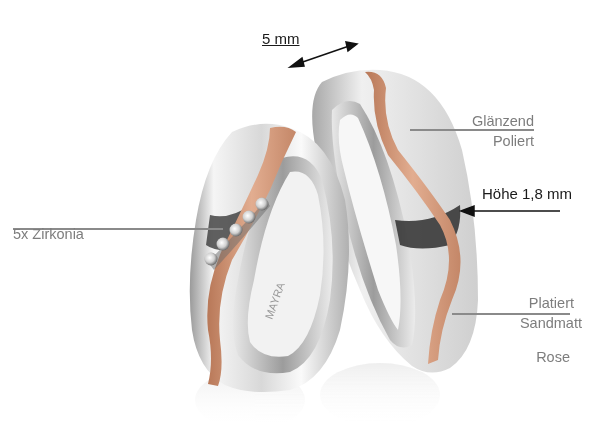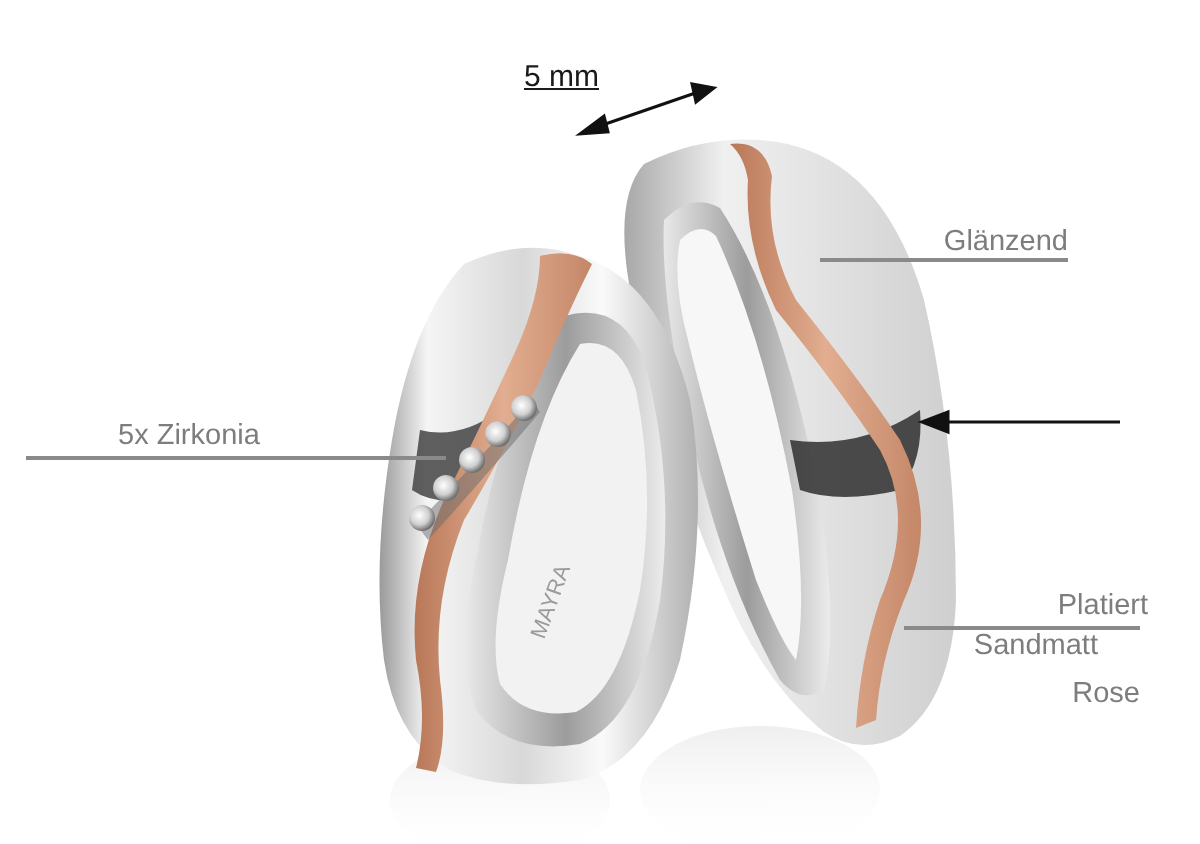--- a/index.html
+++ b/index.html
@@ -99,22 +99,24 @@
     <g stroke="#111" stroke-width="1.5" fill="#111">
       <line x1="470" y1="211" x2="560" y2="211"></line>
       <polygon points="461,211 474,206 474,216"></polygon>
     </g>
   </svg>
 
   <div class="label dark" style="left:262px; top:30px;text-decoration:underline;">5 mm</div>
 
   <div class="rule" style="left:410px; top:129px; width:124px;"></div>
   <div class="label right" style="left:430px; top:112px; width:104px;">Glänzend</div>
+  <div class="label right" style="left:430px; top:132px; width:104px;">Poliert</div>
 
+  <div class="label dark" style="left:482px; top:185px;">Höhe 1,8 mm</div>
 
   <div class="rule" style="left:13px; top:228px; width:210px;"></div>
-  <div class="label" style="left:13px; top:209px;margin-left:46px;">5x Zirkonia</div>
+  <div class="label" style="left:13px; top:225px;">5x Zirkonia</div>
 
   <div class="rule" style="left:452px; top:313px; width:118px;"></div>
   <div class="label right" style="left:474px; top:294px; width:100px;">Platiert</div>
-  <div class="label right" style="left:449px; top:314px; width:100px;">Sandmatt</div>
-  <div class="label right" style="left:470px; top:338px; width:100px;text-align:right;">Rose</div>
+  <div class="label right" style="left:482px; top:314px; width:100px;">Sandmatt</div>
+  <div class="label right" style="left:470px; top:348px; width:100px;text-align:right;">Rose</div>
 </div>
 
 </body></html>

